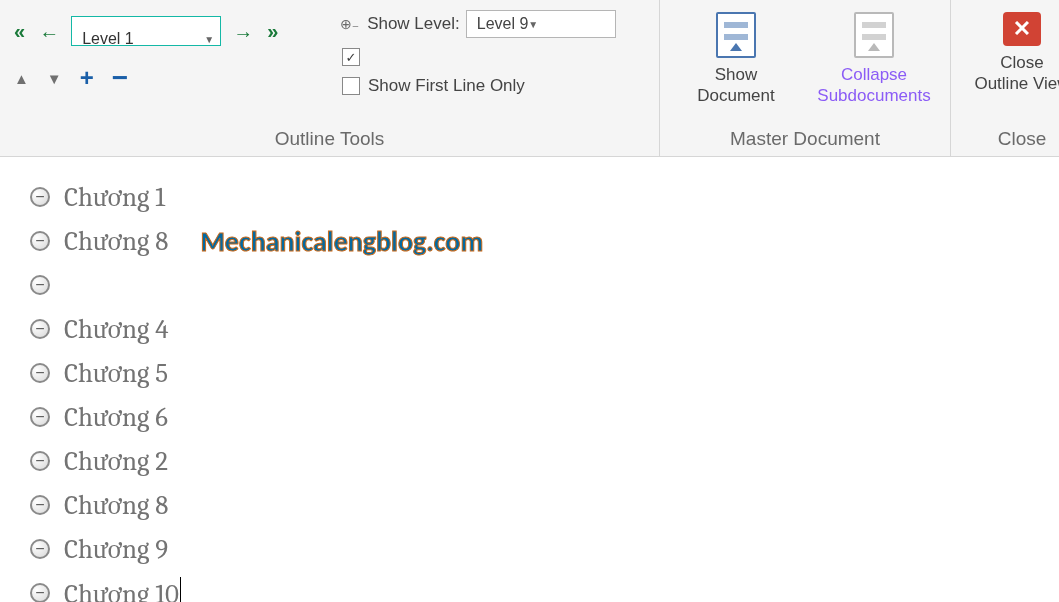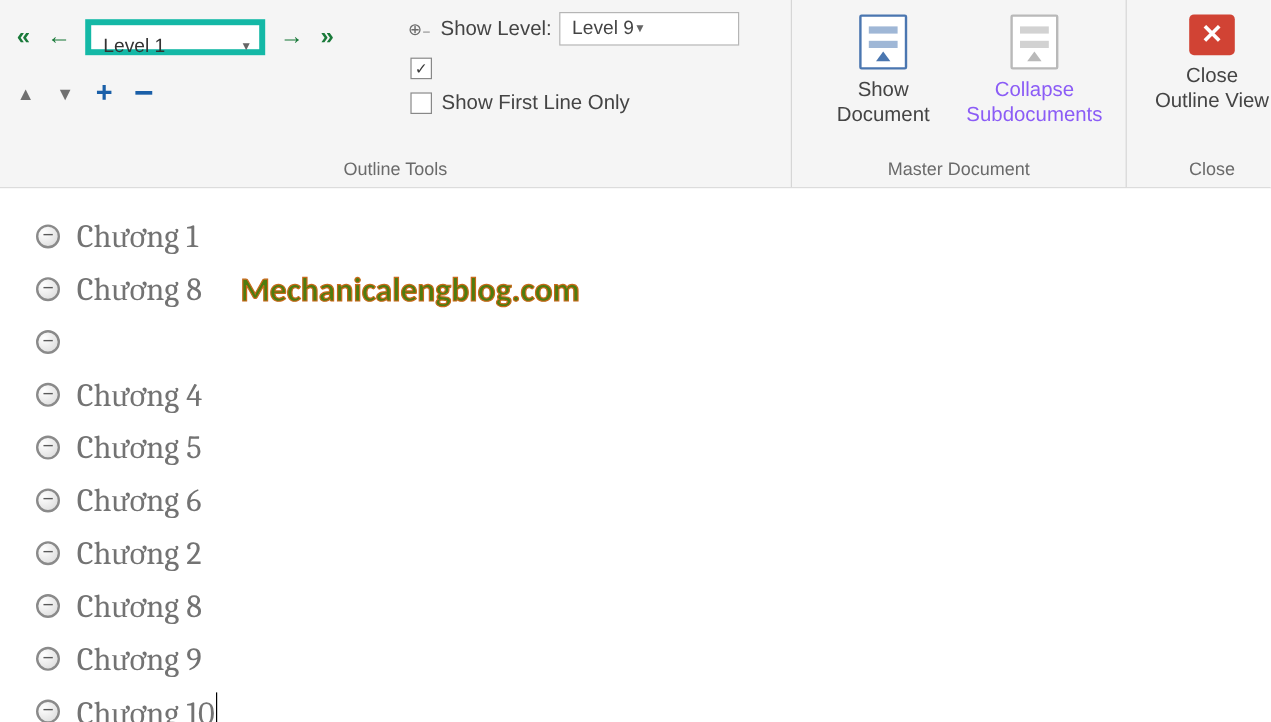--- a/index.html
+++ b/index.html
@@ -21,21 +21,21 @@
   .ribbon-group {
     border-right: 1px solid #d6d6d6;
     display: flex;
     flex-direction: column;
     padding: 4px 6px 0 6px;
     position: relative;
   }
   .group-body { flex: 1; display: flex; }
   .group-label {
     text-align: center;
-    font-size: 15px;
+    font-size: 19px;
     color: #6a6a6a;
     padding: 4px 0 6px 0;
   }
 
   
   .ot-left {
     display: flex;
     flex-direction: column;
     gap: 18px;
     padding: 12px 6px 0 6px;
@@ -47,21 +47,21 @@
     font-size: 20px;
     color: #1a7a3a;
     font-weight: bold;
     cursor: default;
     padding: 0 2px;
     line-height: 1;
   }
   .level-combo {
     display: flex;
     align-items: center;
-    border: 5px solid #14b8a6;
+    border: 1px solid #14b8a6;
     background: #fff;
     height: 30px;
     width: 150px;
     padding: 16px 6px 0 10px;
     font-size: 16px;
     color: #333;
     justify-content: space-between;
   }
   .combo-caret {
     font-size: 10px;
@@ -97,21 +97,21 @@
     border: 1px solid #888;
     background: #fff;
     display: inline-flex;
     align-items: center;
     justify-content: center;
     font-size: 13px;
     color: #3a3a3a;
   }
 
   
-  .md-body { display: flex; gap: 6px; padding: 8px 10px 0 10px; }
+  .md-body { display: flex; gap: 18px; padding: 8px 10px 0 10px; }
   .big-btn {
     display: flex;
     flex-direction: column;
     align-items: center;
     gap: 6px;
     width: 120px;
   }
   .big-btn.disabled { color: #8b5cf6; }
   .big-btn .lbl { text-align: center; font-size: 17px; line-height: 1.25; }
   .doc-icon {
@@ -190,21 +190,21 @@
     width: 1px;
     height: 30px;
     background: #000;
     vertical-align: -4px;
     margin-left: 1px;
   }
   .watermark {
     font-family: Calibri, sans-serif;
     font-size: 28px;
     font-weight: 700;
-    color: #4d7c0f;
+    color: #0369a1;
     -webkit-text-stroke: 1px #c8691a;
     margin-left: 18px;
   }
 </style>
 </head>
 <body>
 
 <div class="ribbon">
 
   <div class="ribbon-group" style="flex:0 0 660px;">

